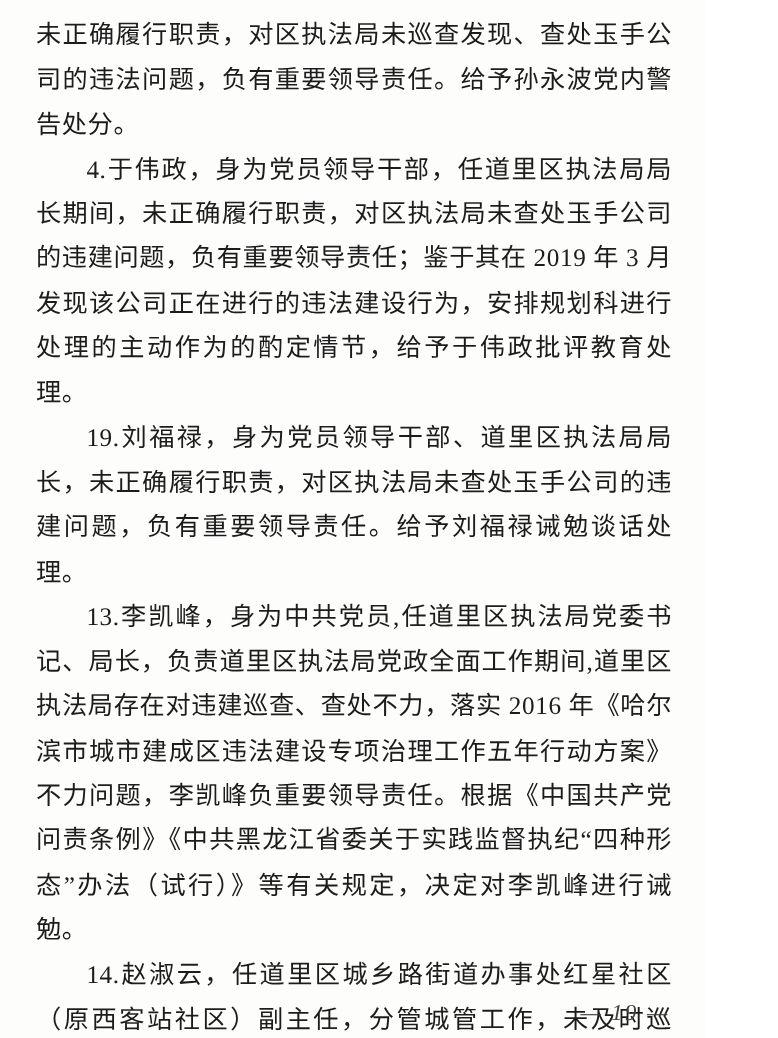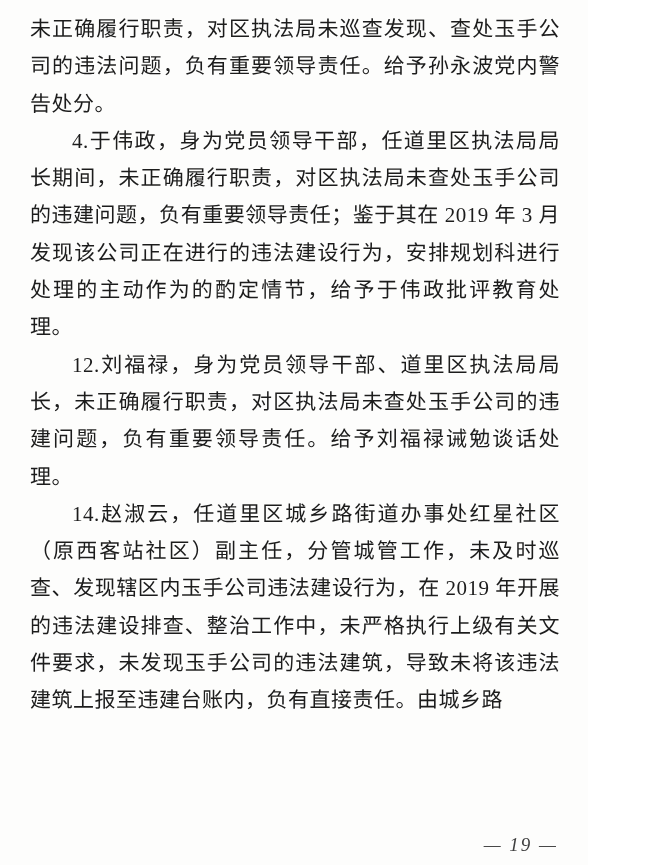--- a/index.html
+++ b/index.html
@@ -44,20 +44,21 @@
     font-style: italic;
   }
 </style>
 </head>
 <body>
 
 <div class="page">
   <div class="doc-body">
     <p>未正确履行职责，对区执法局未巡查发现、查处玉手公司的违法问题，负有重要领导责任。给予孙永波党内警告处分。</p>
     <p class="indent">4.于伟政，身为党员领导干部，任道里区执法局局长期间，未正确履行职责，对区执法局未查处玉手公司的违建问题，负有重要领导责任；鉴于其在 2019 年 3 月发现该公司正在进行的违法建设行为，安排规划科进行处理的主动作为的酌定情节，给予于伟政批评教育处理。</p>
-    <p class="indent">12.刘福禄，身为党员领导干部、道里区执法局局长，未正确履行职责，对区执法局未查处玉手公司的违建问题，负有重要领导责任。给予刘福禄诫勉谈话处理。</p>
+    <p class="indent">19.刘福禄，身为党员领导干部、道里区执法局局长，未正确履行职责，对区执法局未查处玉手公司的违建问题，负有重要领导责任。给予刘福禄诫勉谈话处理。</p>
+    <p class="indent">13.李凯峰，身为中共党员,任道里区执法局党委书记、局长，负责道里区执法局党政全面工作期间,道里区执法局存在对违建巡查、查处不力，落实 2016 年《哈尔滨市城市建成区违法建设专项治理工作五年行动方案》不力问题，李凯峰负重要领导责任。根据《中国共产党问责条例》《中共黑龙江省委关于实践监督执纪“四种形态”办法（试行）》等有关规定，决定对李凯峰进行诫勉。</p>
     <p class="indent">14.赵淑云，任道里区城乡路街道办事处红星社区（原西客站社区）副主任，分管城管工作，未及时巡查、发现辖区内玉手公司违法建设行为，在 2019 年开展的违法建设排查、整治工作中，未严格执行上级有关文件要求，未发现玉手公司的违法建筑，导致未将该违法建筑上报至违建台账内，负有直接责任。由城乡路</p>
   </div>
 
   <div class="page-footer">
     <span>— 19 —</span>
   </div>
 </div>
 
 </body></html>

